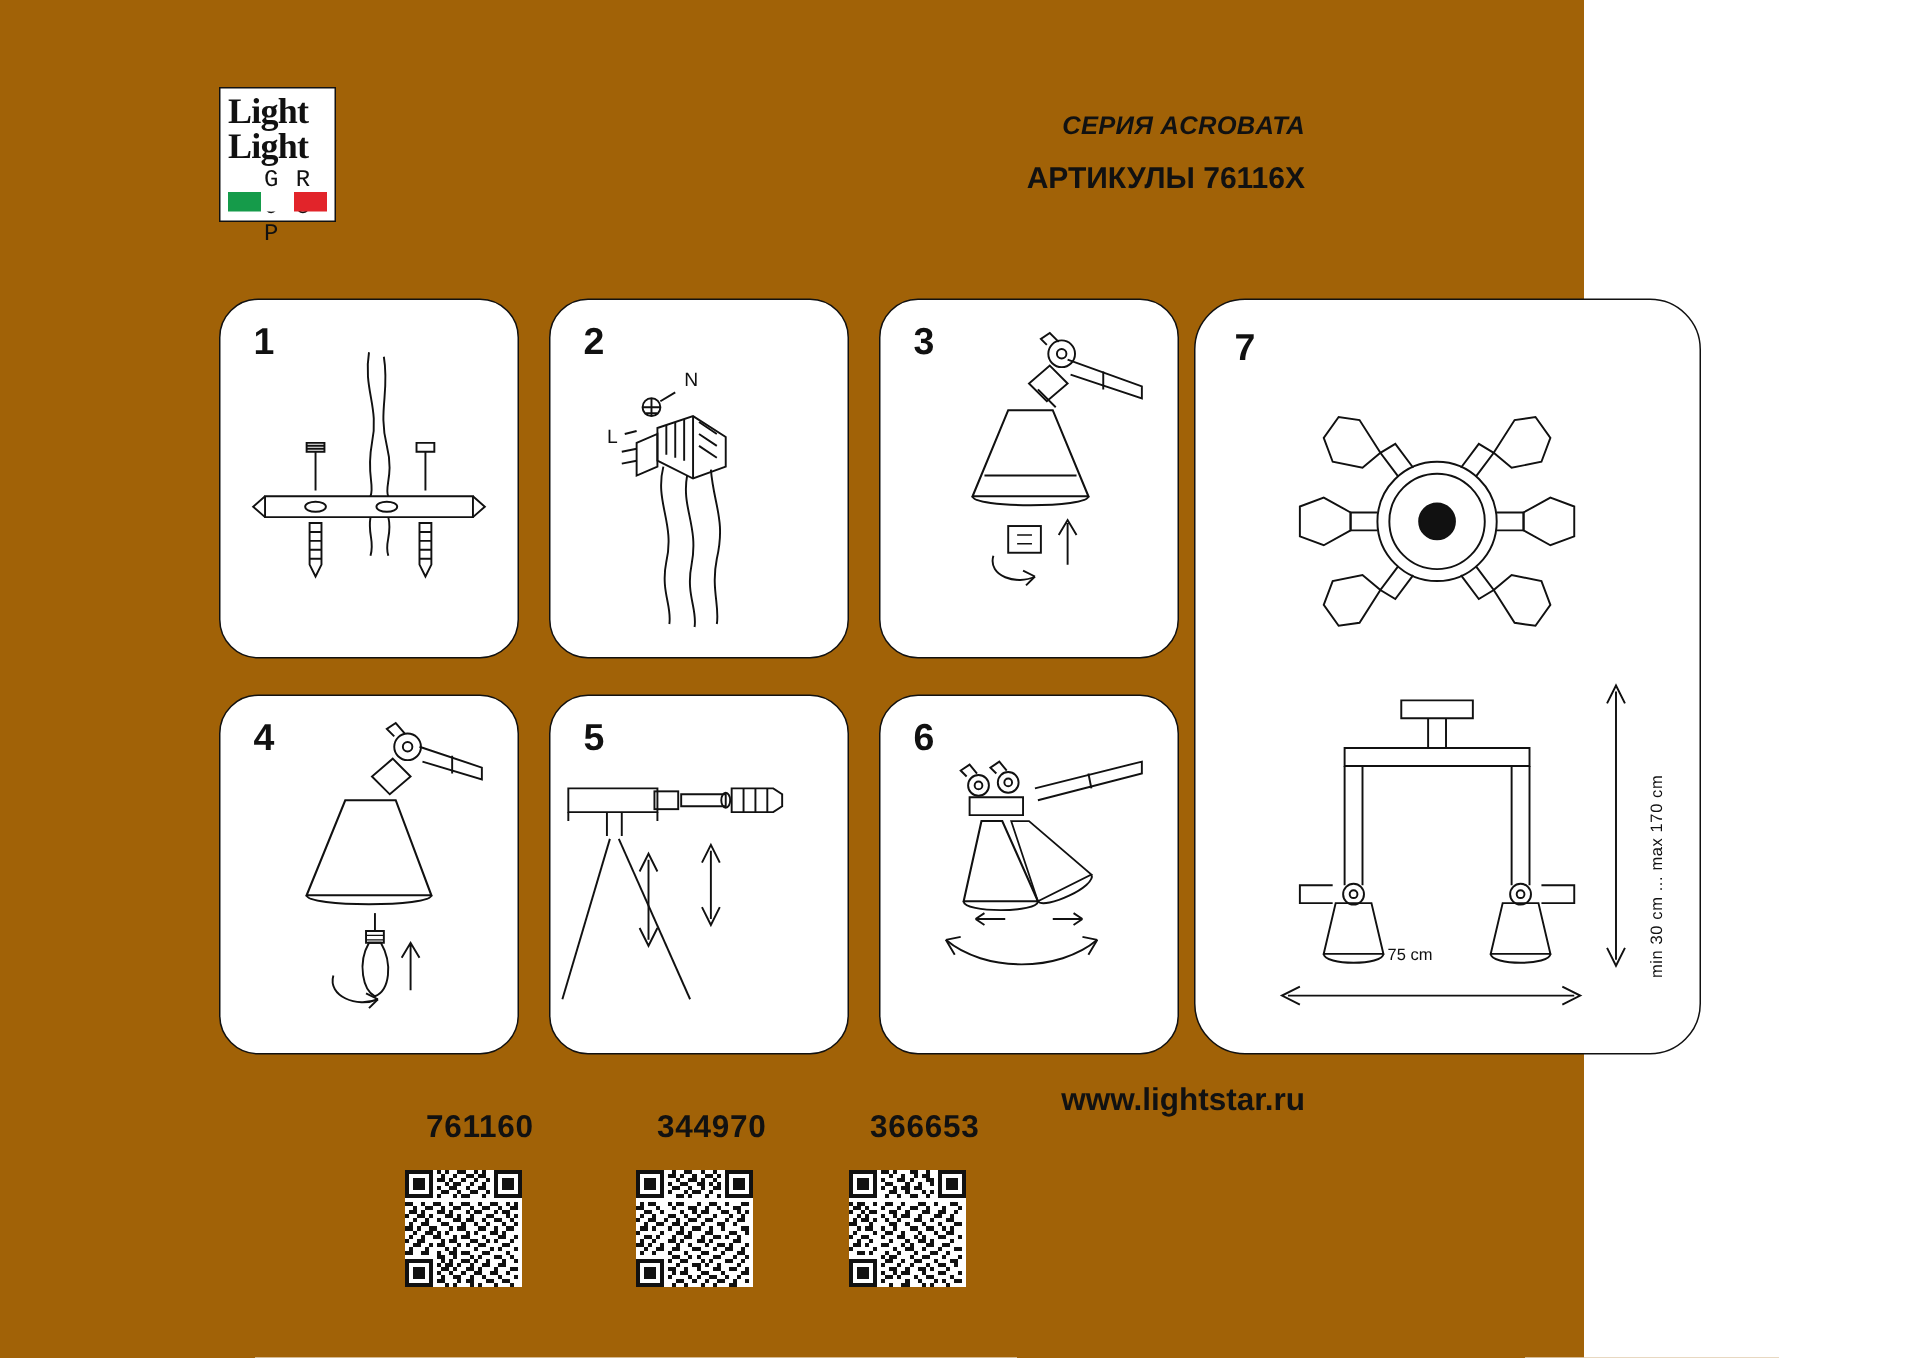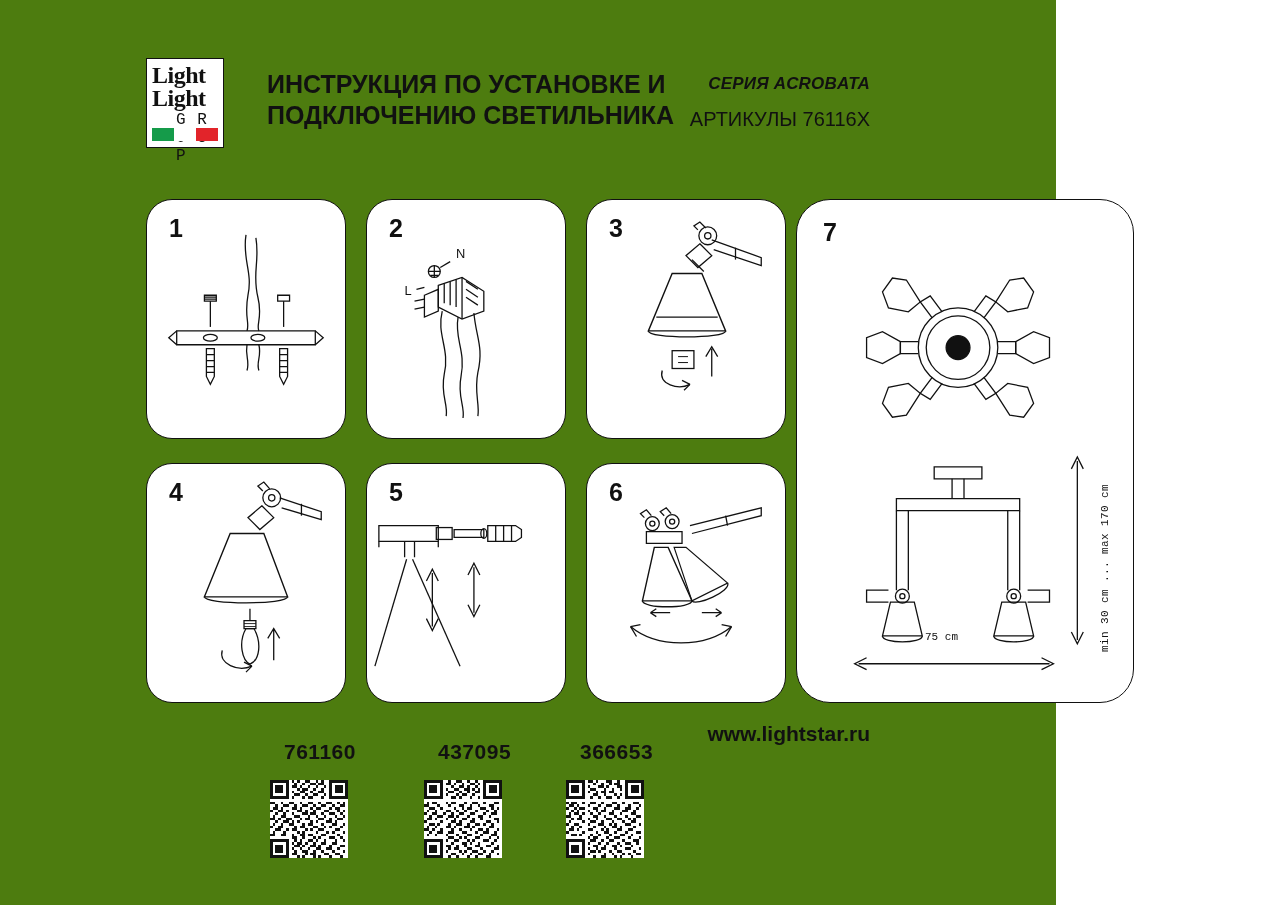--- a/index.html
+++ b/index.html
@@ -11,21 +11,21 @@
     width: 1280px;
     height: 905px;
     font-family: "Liberation Sans", sans-serif;
     color: #000000;
     overflow: hidden;
   }
   .page {
     position: relative;
     width: 1056px;
     height: 905px;
-    background: #4d7c0f;
+    background: #a16207;
   }
 
   
   .logo-box {
     position: absolute;
     left: 146px;
     top: 58px;
     width: 78px;
     height: 90px;
     border: 1px solid #111;
@@ -85,21 +85,21 @@
     color: #111;
     letter-spacing: 0.2px;
     font-style: italic;
   }
   .articles {
     position: absolute;
     right: 186px;
     top: 108px;
     text-align: right;
     font-size: 20px;
-    font-weight: normal;
+    font-weight: bold;
     color: #111;
   }
 
   
   .card {
     position: absolute;
     border: 1.6px solid #111;
     border-radius: 26px;
     box-sizing: border-box;
     background: #fff;
@@ -160,21 +160,21 @@
     top: 722px;
     font-size: 21px;
     font-weight: bold;
     color: #111;
   }
 
   .dim-label {
     position: absolute;
     font-size: 11px;
     color: #111;
-    font-family: Liberation Mono, monospace;
+    font-family: Liberation Sans, sans-serif;
   }
   .dim-vert {
     writing-mode: vertical-rl;
     transform: rotate(180deg);
     letter-spacing: 0.4px;
   }
 </style>
 </head>
 <body>
 
@@ -184,21 +184,20 @@
     <div class="logo-line first">Light</div>
     <div class="logo-line">Light</div>
     <div class="logo-group">G R O U P</div>
     <div class="logo-flag">
       <span class="flag-g"></span>
         <span class="flag-w"></span>
         <span class="flag-r"></span>
     </div>
   </div>
 
-  <div class="title">ИНСТРУКЦИЯ ПО УСТАНОВКЕ И ПОДКЛЮЧЕНИЮ СВЕТИЛЬНИКА</div>
   <div class="series">СЕРИЯ ACROBATA</div>
   <div class="articles">АРТИКУЛЫ 76116X</div>
 
   <div class="card card-1">
     <div class="num">1</div>
     <svg class="art" viewBox="0 0 200 240">
       <g fill="none" stroke="#111" stroke-width="1.3">
 
         <path d="M30 132 L170 132 L170 146 L30 146 Z"></path>
         <path d="M30 132 L22 139 L30 146"></path>
@@ -632,21 +631,21 @@
             <rect x="12" y="28" width="1" height="1"></rect>
             <rect x="16" y="28" width="1" height="1"></rect>
             <rect x="18" y="28" width="1" height="1"></rect>
             <rect x="22" y="28" width="1" height="1"></rect>
             <rect x="26" y="28" width="1" height="1"></rect>
         </g>
       </svg>
     </div>
 
     <div class="code-item code-2">
-      <div class="code-label">437095</div>
+      <div class="code-label">344970</div>
       <svg class="qr" viewBox="0 0 29 29" shape-rendering="crispEdges">
         <rect width="29" height="29" fill="#fff"></rect>
         <g fill="#111">
           <rect x="0" y="0" width="7" height="1"></rect>
             <rect x="0" y="6" width="7" height="1"></rect>
           <rect x="0" y="0" width="1" height="7"></rect>
             <rect x="6" y="0" width="1" height="7"></rect>
           <rect x="2" y="2" width="3" height="3"></rect>
           <rect x="22" y="0" width="7" height="1"></rect>
             <rect x="22" y="6" width="7" height="1"></rect>

